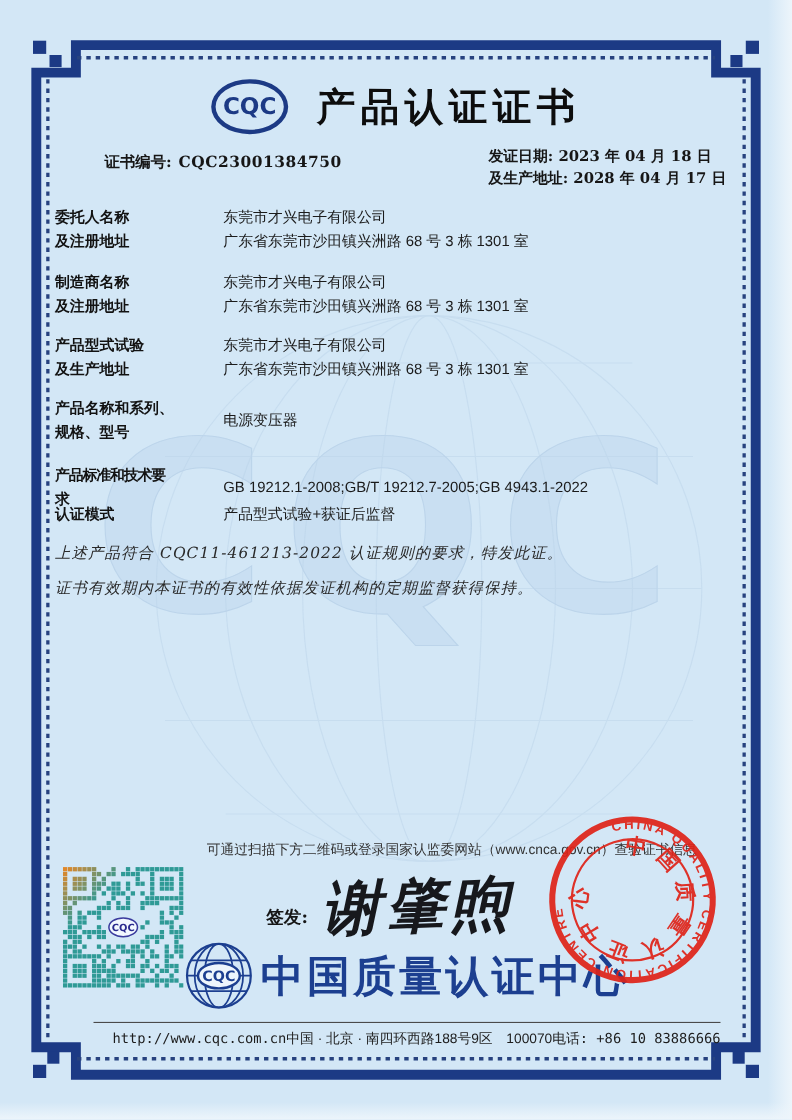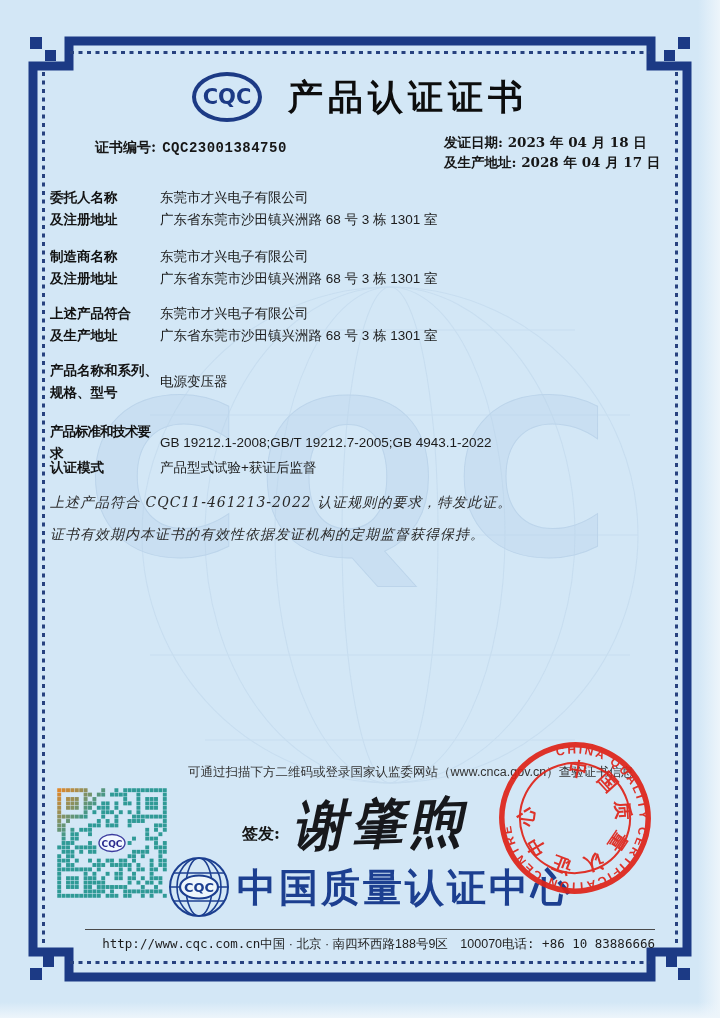--- a/index.html
+++ b/index.html
@@ -28,27 +28,27 @@
     color:#1c3a85;font-weight:bold;font-size:21px;letter-spacing:0;
     font-family:"DejaVu Sans",sans-serif;background:transparent;
   }
   #page-title{
     font-size:35px;font-weight:bold;color:#0d0d0d;letter-spacing:5px;
     font-family:"DejaVu Sans",sans-serif;
   }
   
   .serifb{font-family:"DejaVu Serif",serif;font-weight:bold;color:#161616;}
   #cert-no{left:95px;top:139px;font-size:14px;}
-  #cert-no .val{margin-left:6px;letter-spacing:.5px;font-family:Liberation Mono, monospace;}
+  #cert-no .val{margin-left:6px;letter-spacing:.5px;}
   #dates{left:444px;top:132px;font-size:13.5px;line-height:20px;}
   
   .row{position:absolute;left:50px;width:600px;display:flex;align-items:center;}
   .row .lbl{width:110px;flex-shrink:0;font-weight:bold;font-size:13.5px;color:#121212;line-height:22px;}
   .row .lbl.tight{letter-spacing:-1px;}
-  .row .val{flex:1;font-size:13.5px;color:#1b1b1b;line-height:22px;}
+  .row .val{flex:1;font-size:13.5px;color:#1b1b1b;line-height:22px;margin-left:43px;}
   
   .stmt{left:50px;font-family:"DejaVu Serif",serif;font-style:italic;font-size:14px;color:#2a2a2a;letter-spacing:1px;}
   
   #qr-note{left:188px;top:764px;font-size:12.5px;color:#333;}
   #qr-box{left:57px;top:787px;width:110px;height:112px;}
   
   #sign-label{left:242px;top:824px;font-size:16px;}
   #signature{
     left:292px;top:788px;font-size:54px;color:#17181c;
     font-family:"DejaVu Serif",serif;font-style:italic;font-weight:600;
@@ -140,21 +140,21 @@
         <div>制造商名称</div>
         <div>及注册地址</div>
       </div>
     <div class="val">
         <div>东莞市才兴电子有限公司</div>
         <div>广东省东莞市沙田镇兴洲路 68 号 3 栋 1301 室</div>
       </div>
   </div>
   <div class="row" style="top:303px">
     <div class="lbl">
-        <div>上述产品符合</div>
+        <div>产品型式试验</div>
         <div>及生产地址</div>
       </div>
     <div class="val">
         <div>东莞市才兴电子有限公司</div>
         <div>广东省东莞市沙田镇兴洲路 68 号 3 栋 1301 室</div>
       </div>
   </div>
   <div class="row" style="top:360px">
     <div class="lbl">
         <div>产品名称和系列、</div>

